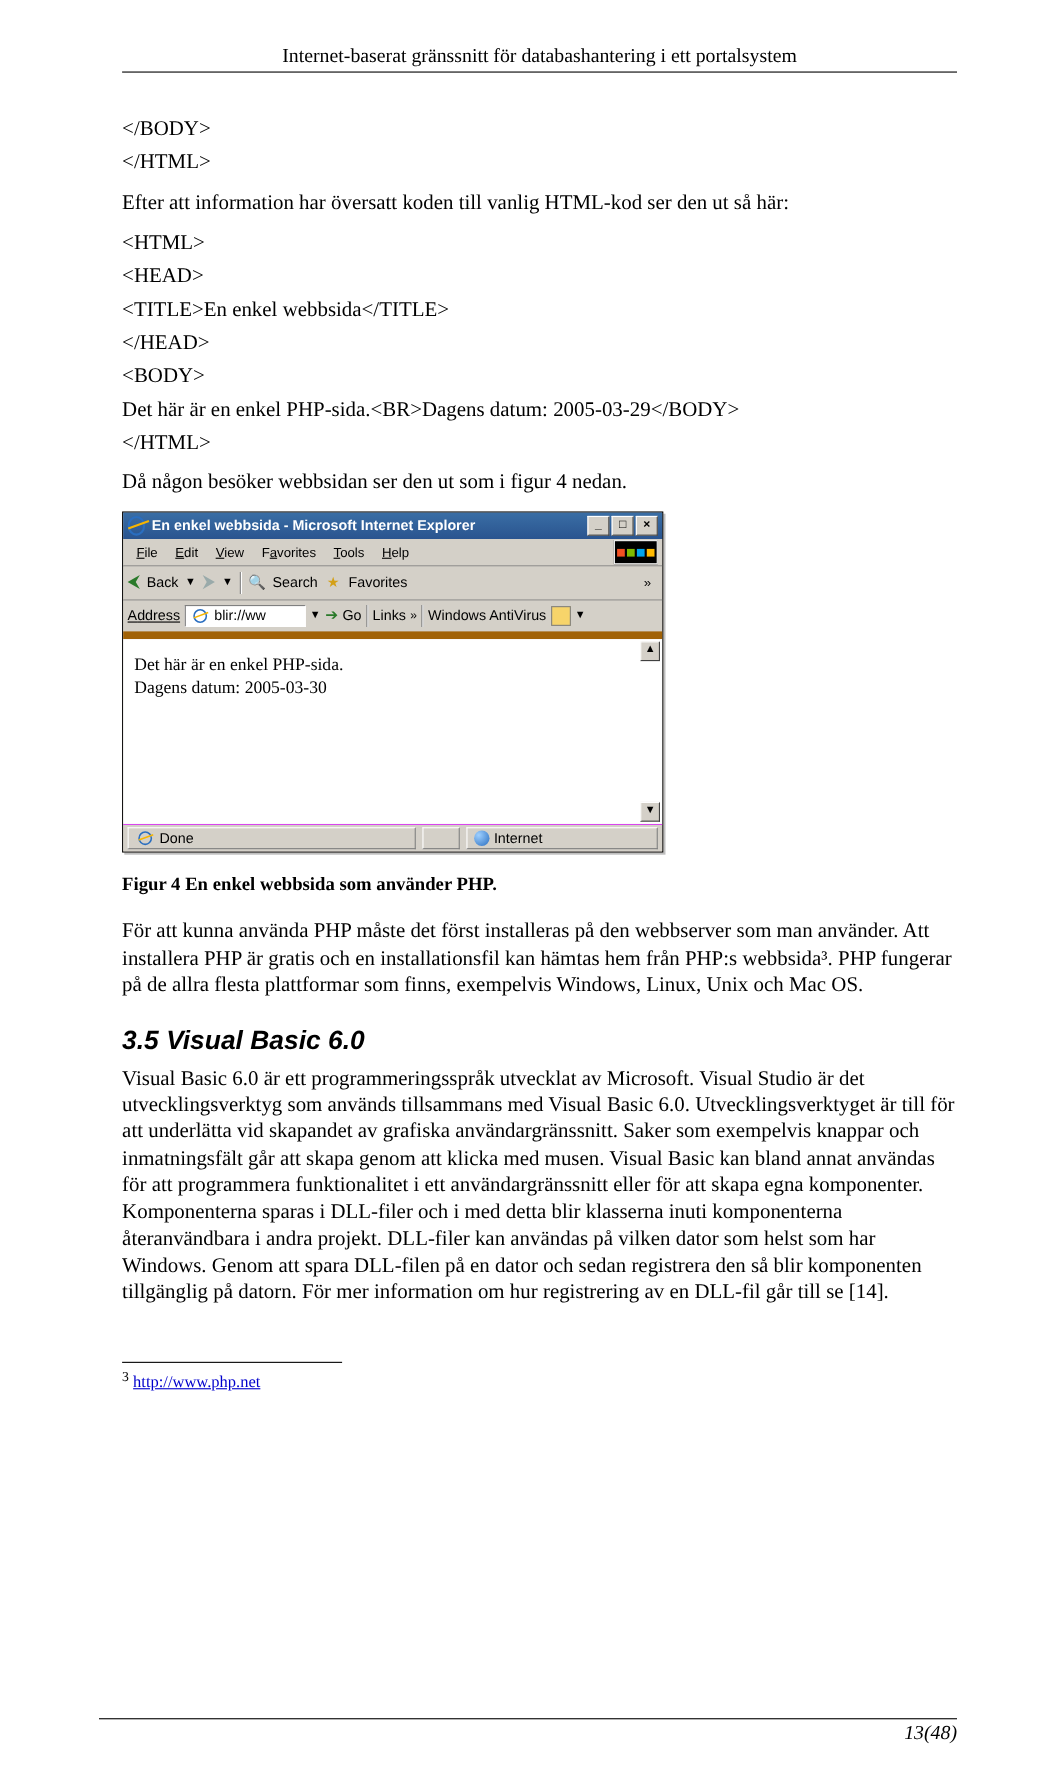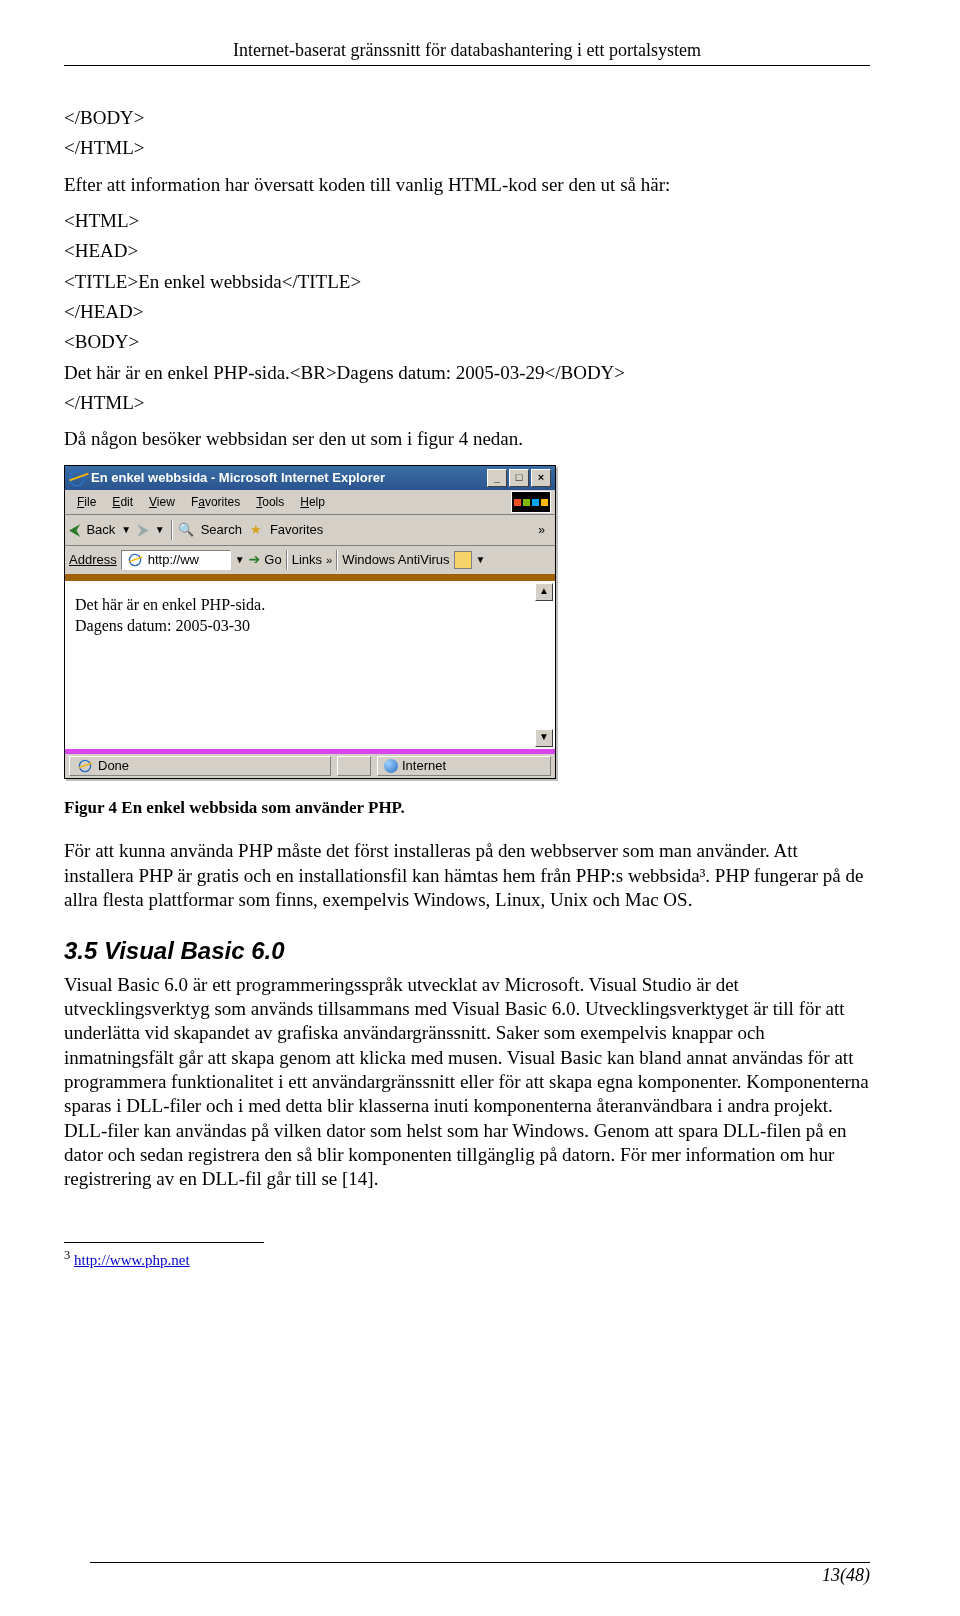--- a/index.html
+++ b/index.html
@@ -4,21 +4,21 @@
 <style>
   body {
     margin: 0;
     padding: 0;
     font-family: "Times New Roman", Times, serif;
     background: #fff;
     color: #000;
     width: 960px;
   }
   .page {
-    padding: 40px 90px 30px 64px;
+    padding: 40px 90px 30px 111px;
     position: relative;
     min-height: 1616px;
     box-sizing: border-box;
   }
   .running-head {
     text-align: center;
     font-size: 18px;
     margin-bottom: 4px;
   }
   .head-rule {
@@ -224,21 +224,21 @@
     text-align: center;
     line-height: 14px;
   }
   .content .scroll-up { top: 2px; }
   .content .scroll-dn { bottom: 2px; }
   .statusbar {
     display: flex;
     align-items: center;
     height: 24px;
     padding: 0 4px;
-    border-top: 5px solid #d946ef;
+    border-top: 1px solid #d946ef;
     background: #d4d0c8;
     gap: 6px;
   }
   .status-cell {
     border: 1px solid #808080;
     border-left-color: #fff;
     border-top-color: #fff;
     height: 18px;
     padding: 0 6px;
     display: flex;
@@ -328,21 +328,21 @@
         <span class="tb-icon-circle">🔍</span>
         <span class="tb-label">Search</span>
         <span class="tb-icon-circle star">★</span>
         <span class="tb-label">Favorites</span>
         <span class="tb-chevron">»</span>
       </div>
       <div class="addrbar">
         <span class="addr-label">A<span style="text-decoration:none">ddress</span></span>
         <span class="addr-input">
           <span class="ie-e" style="transform:scale(.7)"></span>
-          <span>http://ww</span>
+          <span>blir://ww</span>
         </span>
         <span style="font-size:10px;">▼</span>
         <span class="goicon">➔</span>
         <span class="tb-label">Go</span>
         <span class="tb-sep"></span>
         <span class="links-label">Links</span>
         <span style="font-size:11px;">»</span>
         <span class="tb-sep"></span>
         <span class="tb-label">Windows AntiVirus</span>
         <span style="width:16px;height:16px;background:#f7d46a;border:1px solid #808080;"></span>

